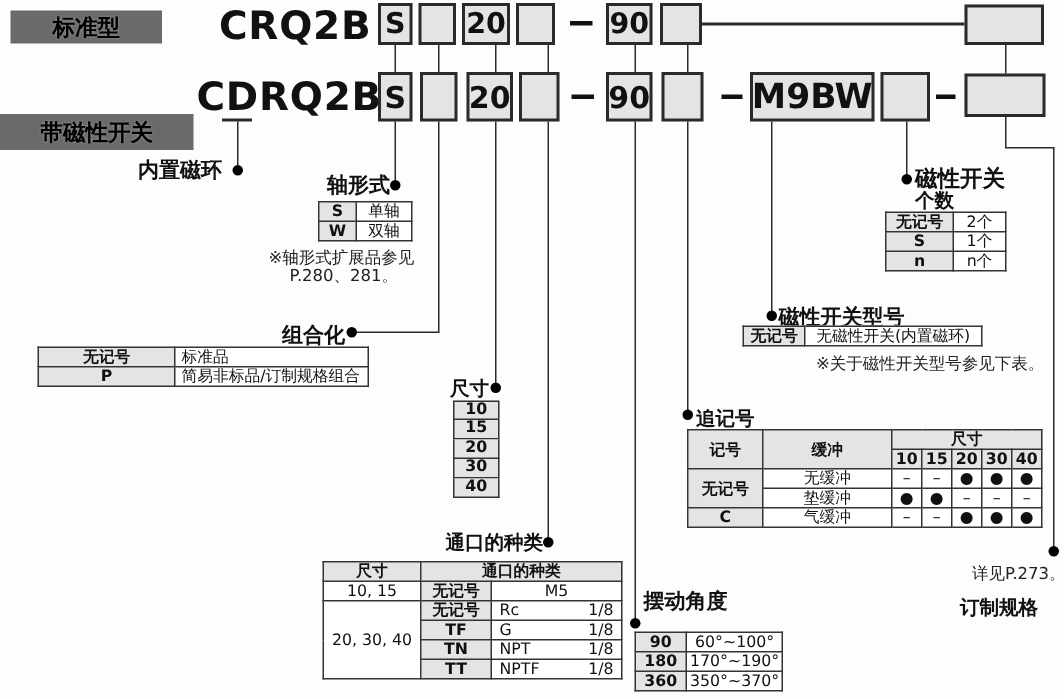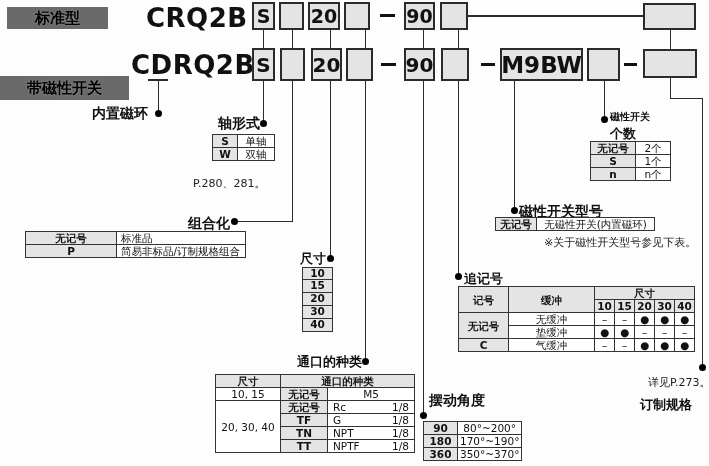--- a/index.html
+++ b/index.html
@@ -112,20 +112,21 @@
         <tr>
           <td class="g" style="width:20px;">S</td>
         <td style="width:32px;">单轴</td>
         </tr>
     <tr>
           <td class="g">W</td>
         <td>双轴</td>
         </tr>
   </tbody>
     </table>
+  <div class="note" style="left:179px;top:164px;font-size:11px;">※轴形式扩展品参见</div>
   <div class="note" style="left:193px;top:176px;font-size:11px;">P.280、281。</div>
 
   <div class="lbl" style="left:188px;top:215px;font-size:14px;">组合化</div>
   <table class="tbl" style="left:25px;top:231px;">
     <tbody>
         <tr>
           <td class="g" style="width:86px;">无记号</td>
         <td style="width:122px;text-align:left;padding-left:4px;">标准品</td>
         </tr>
     <tr>
@@ -186,21 +187,21 @@
           </td>
         </tr>
   </tbody>
     </table>
 
   <div class="lbl" style="left:429px;top:392px;font-size:14px;">摆动角度</div>
   <table class="tbl" style="left:423px;top:421px;">
     <tbody>
         <tr>
           <td class="g" style="width:29px;">90</td>
-        <td style="width:58px;">80°~200°</td>
+        <td style="width:58px;">60°~100°</td>
         </tr>
     <tr>
           <td class="g">180</td>
         <td>170°~190°</td>
         </tr>
     <tr>
           <td class="g">360</td>
         <td>350°~370°</td>
         </tr>
   </tbody>
@@ -254,21 +255,21 @@
   <table class="tbl" style="left:495px;top:217px;">
     <tbody>
         <tr>
           <td class="g" style="width:36px;">无记号</td>
         <td style="width:113px;">无磁性开关(内置磁环)</td>
         </tr>
   </tbody>
     </table>
   <div class="note" style="left:496px;top:235px;font-size:11px;margin-left:48px;">※关于磁性开关型号参见下表。</div>
 
-  <div class="lbl" style="left:610px;top:110px;font-size:10px;text-align:center;">磁性开关</div>
+  <div class="lbl" style="left:610px;top:110px;font-size:15px;text-align:center;">磁性开关</div>
   <div class="lbl" style="left:610px;top:125px;font-size:13px;">个数</div>
   <table class="tbl" style="left:590px;top:141px;">
     <tbody>
         <tr>
           <td class="g" style="width:40px;">无记号</td>
         <td style="width:30px;">2个</td>
         </tr>
     <tr>
           <td class="g">S</td>
         <td>1个</td>

